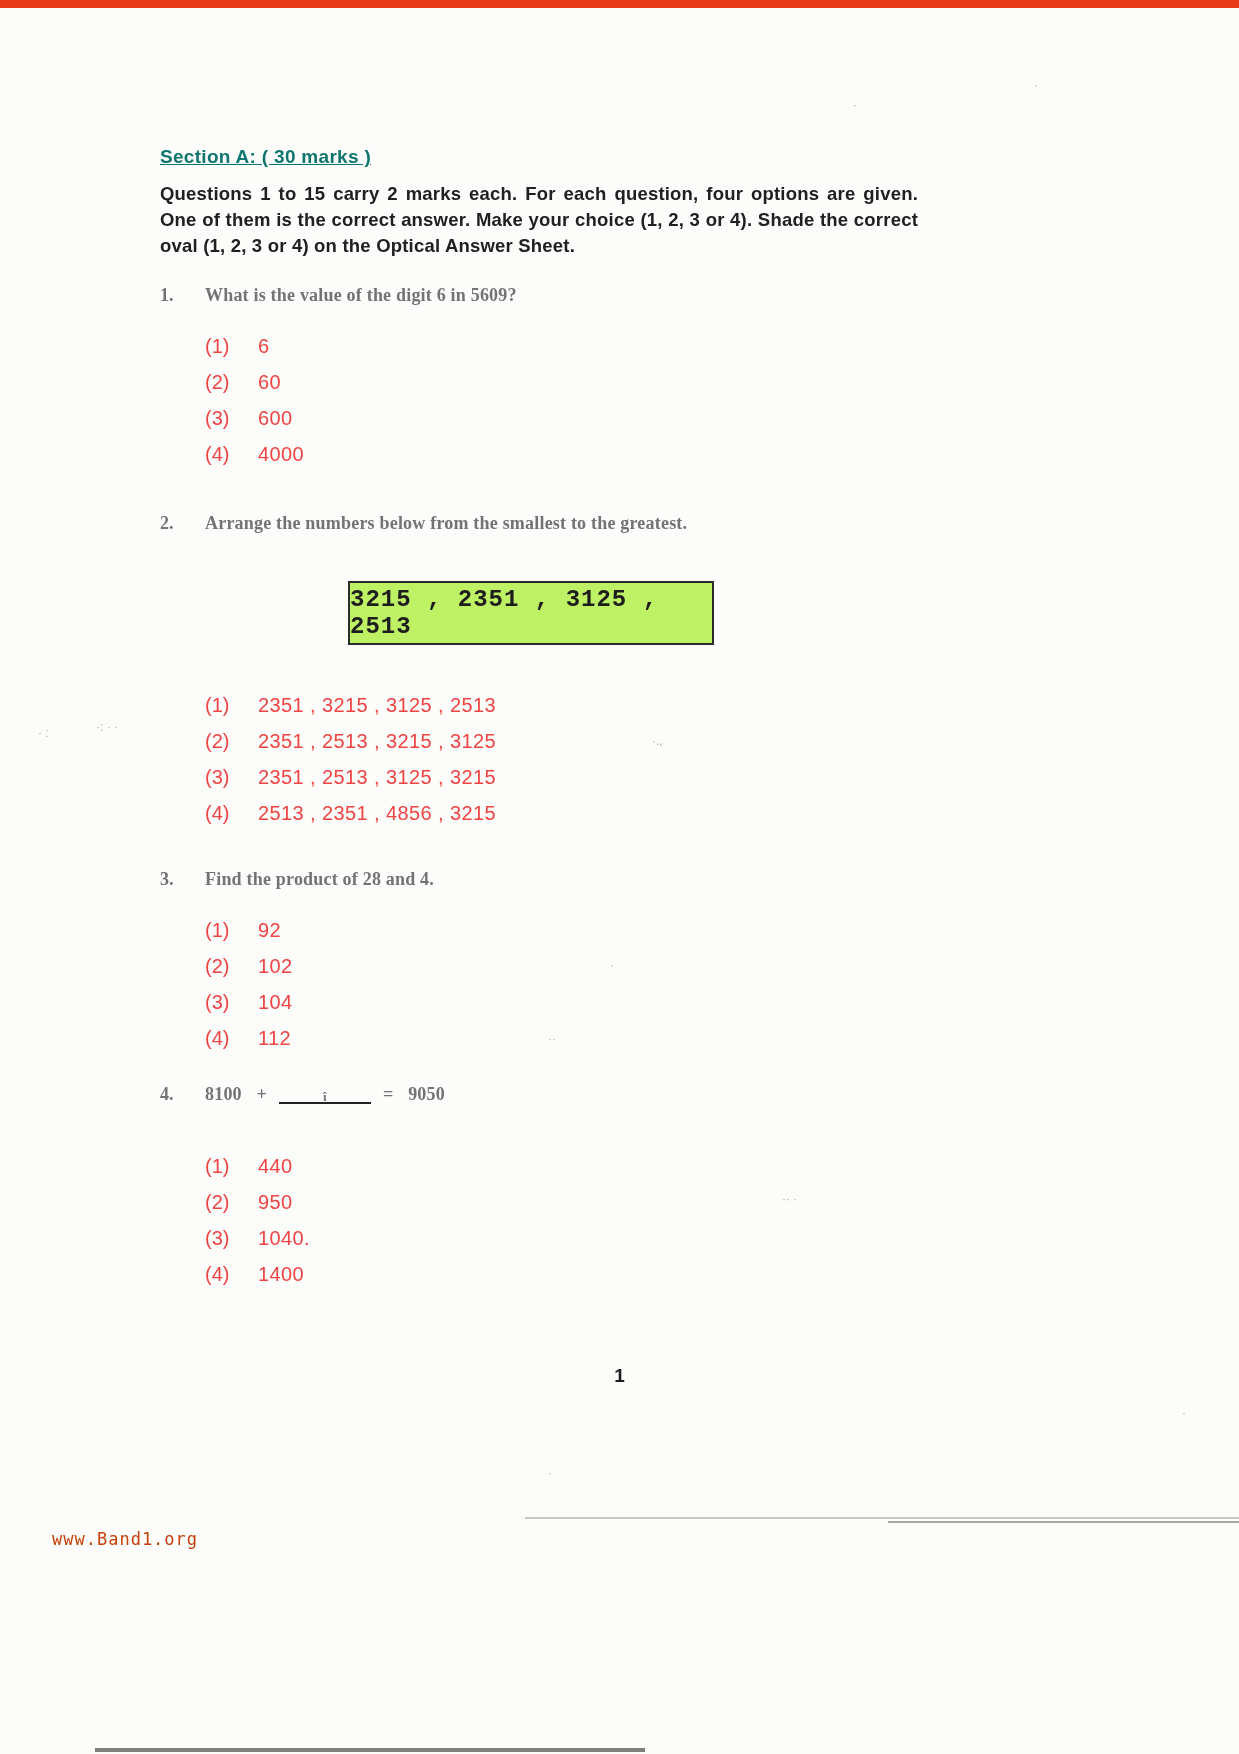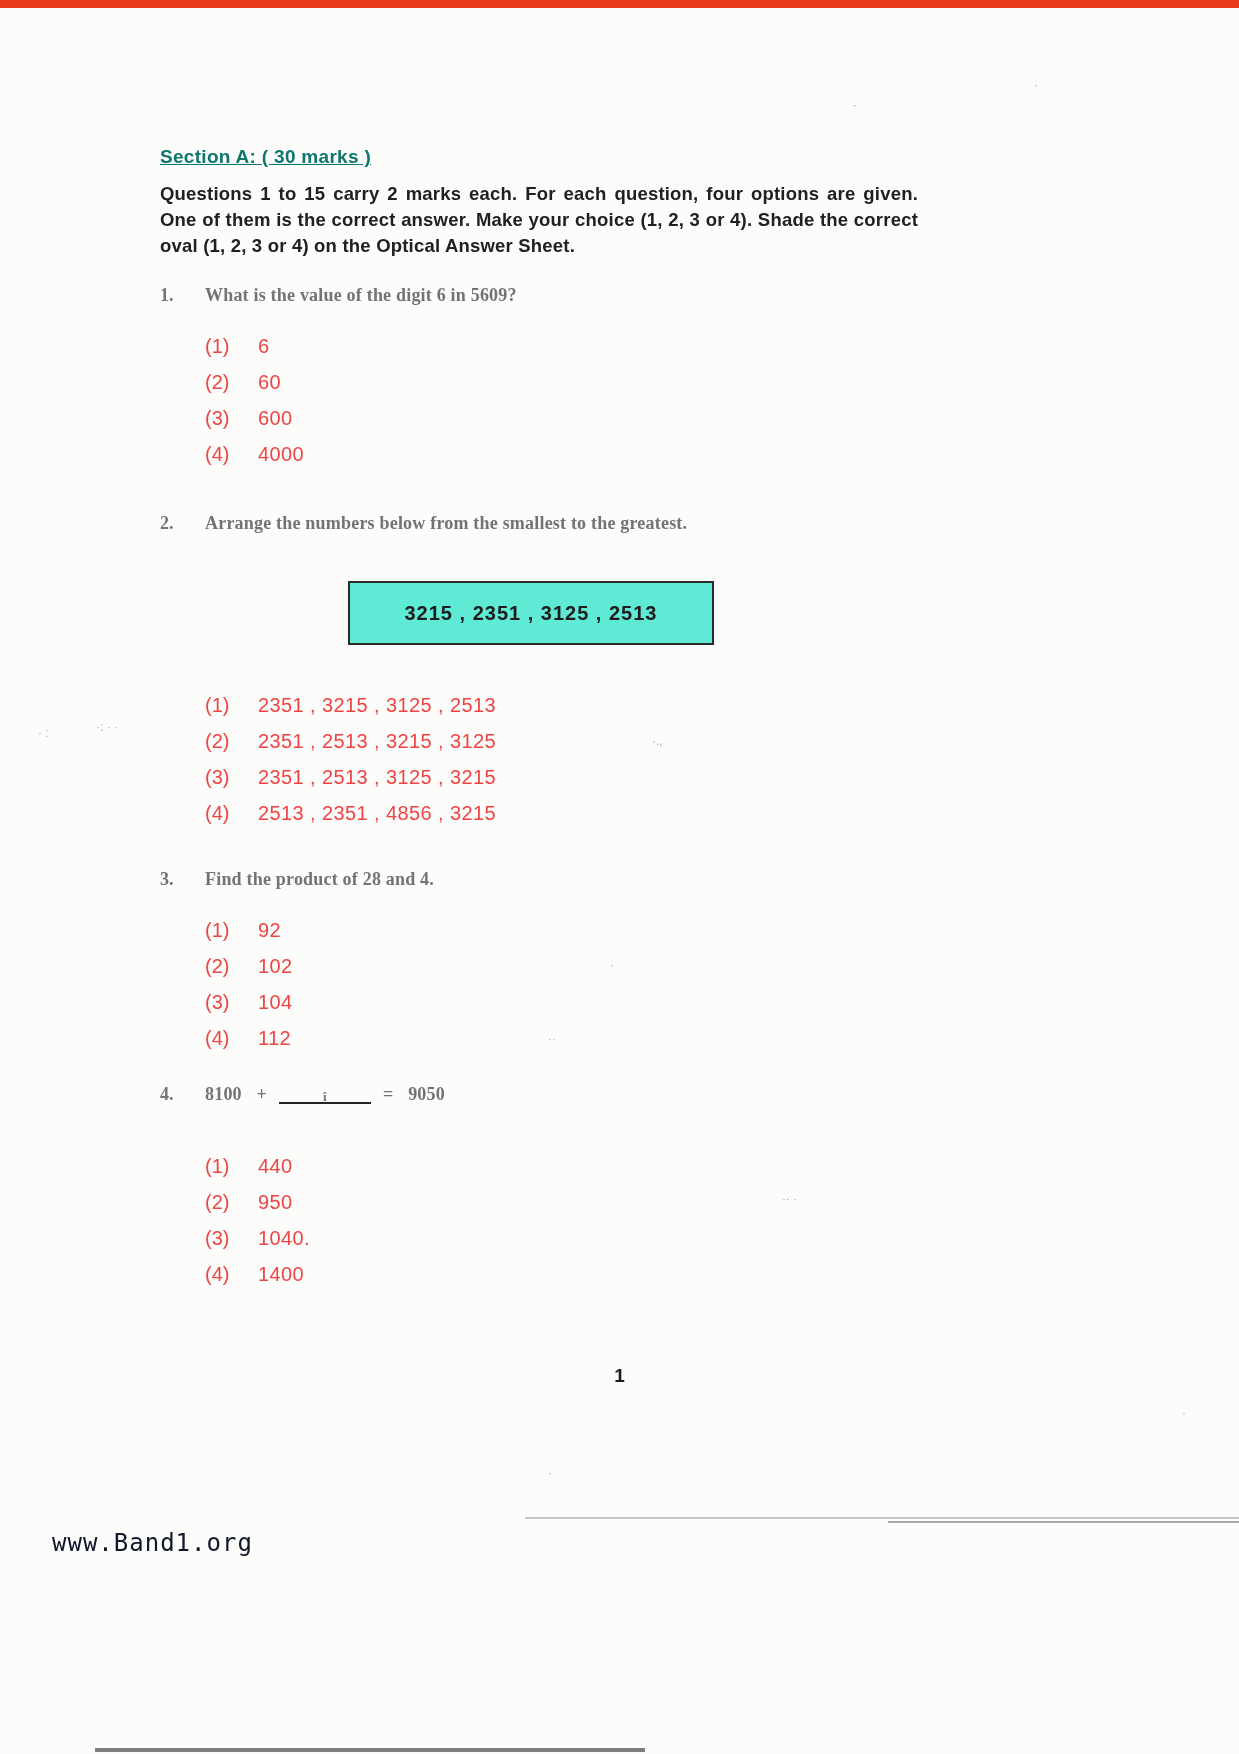--- a/index.html
+++ b/index.html
@@ -65,25 +65,26 @@
     font-weight: 500;
   }
   .opt-value { letter-spacing: 0.4px; }
   .number-box {
     left: 348px; top: 581px;
     width: 362px; height: 60px;
     border: 2px solid #2b2b2b;
     display: flex;
     align-items: center;
     justify-content: center;
-    font-size: 20px;
+    font-size: 24px;
     font-weight: 600;
     letter-spacing: 1px;
     color: #1d1d1d;
-    background: #5eead4;
+    background: #bef264;
+    font-family: Liberation Mono, monospace;
   }
   .expr { word-spacing: 10px; }
   .blank {
     display: inline-block;
     width: 92px;
     margin: 0 12px;
     border-bottom: 2px solid #222;
     text-align: center;
     vertical-align: baseline;
     height: 18px;
@@ -108,22 +109,22 @@
     background: #c7c7c5;
   }
   .divider-dark {
     left: 888px; top: 1521px;
     width: 351px; height: 2px;
     background: #a9a9a7;
   }
   .footer-url {
     left: 52px; top: 1529px;
     font-family: "DejaVu Sans Mono", monospace;
-    font-size: 24px;
-    color: #0f172a;
+    font-size: 17px;
+    color: #c2410c;
     letter-spacing: 1px;
   }
   .bottom-smudge {
     left: 95px; top: 1748px;
     width: 550px; height: 4px;
     background: #3a3a3a;
     opacity: 0.65;
   }
   .artifact {
     position: absolute;

